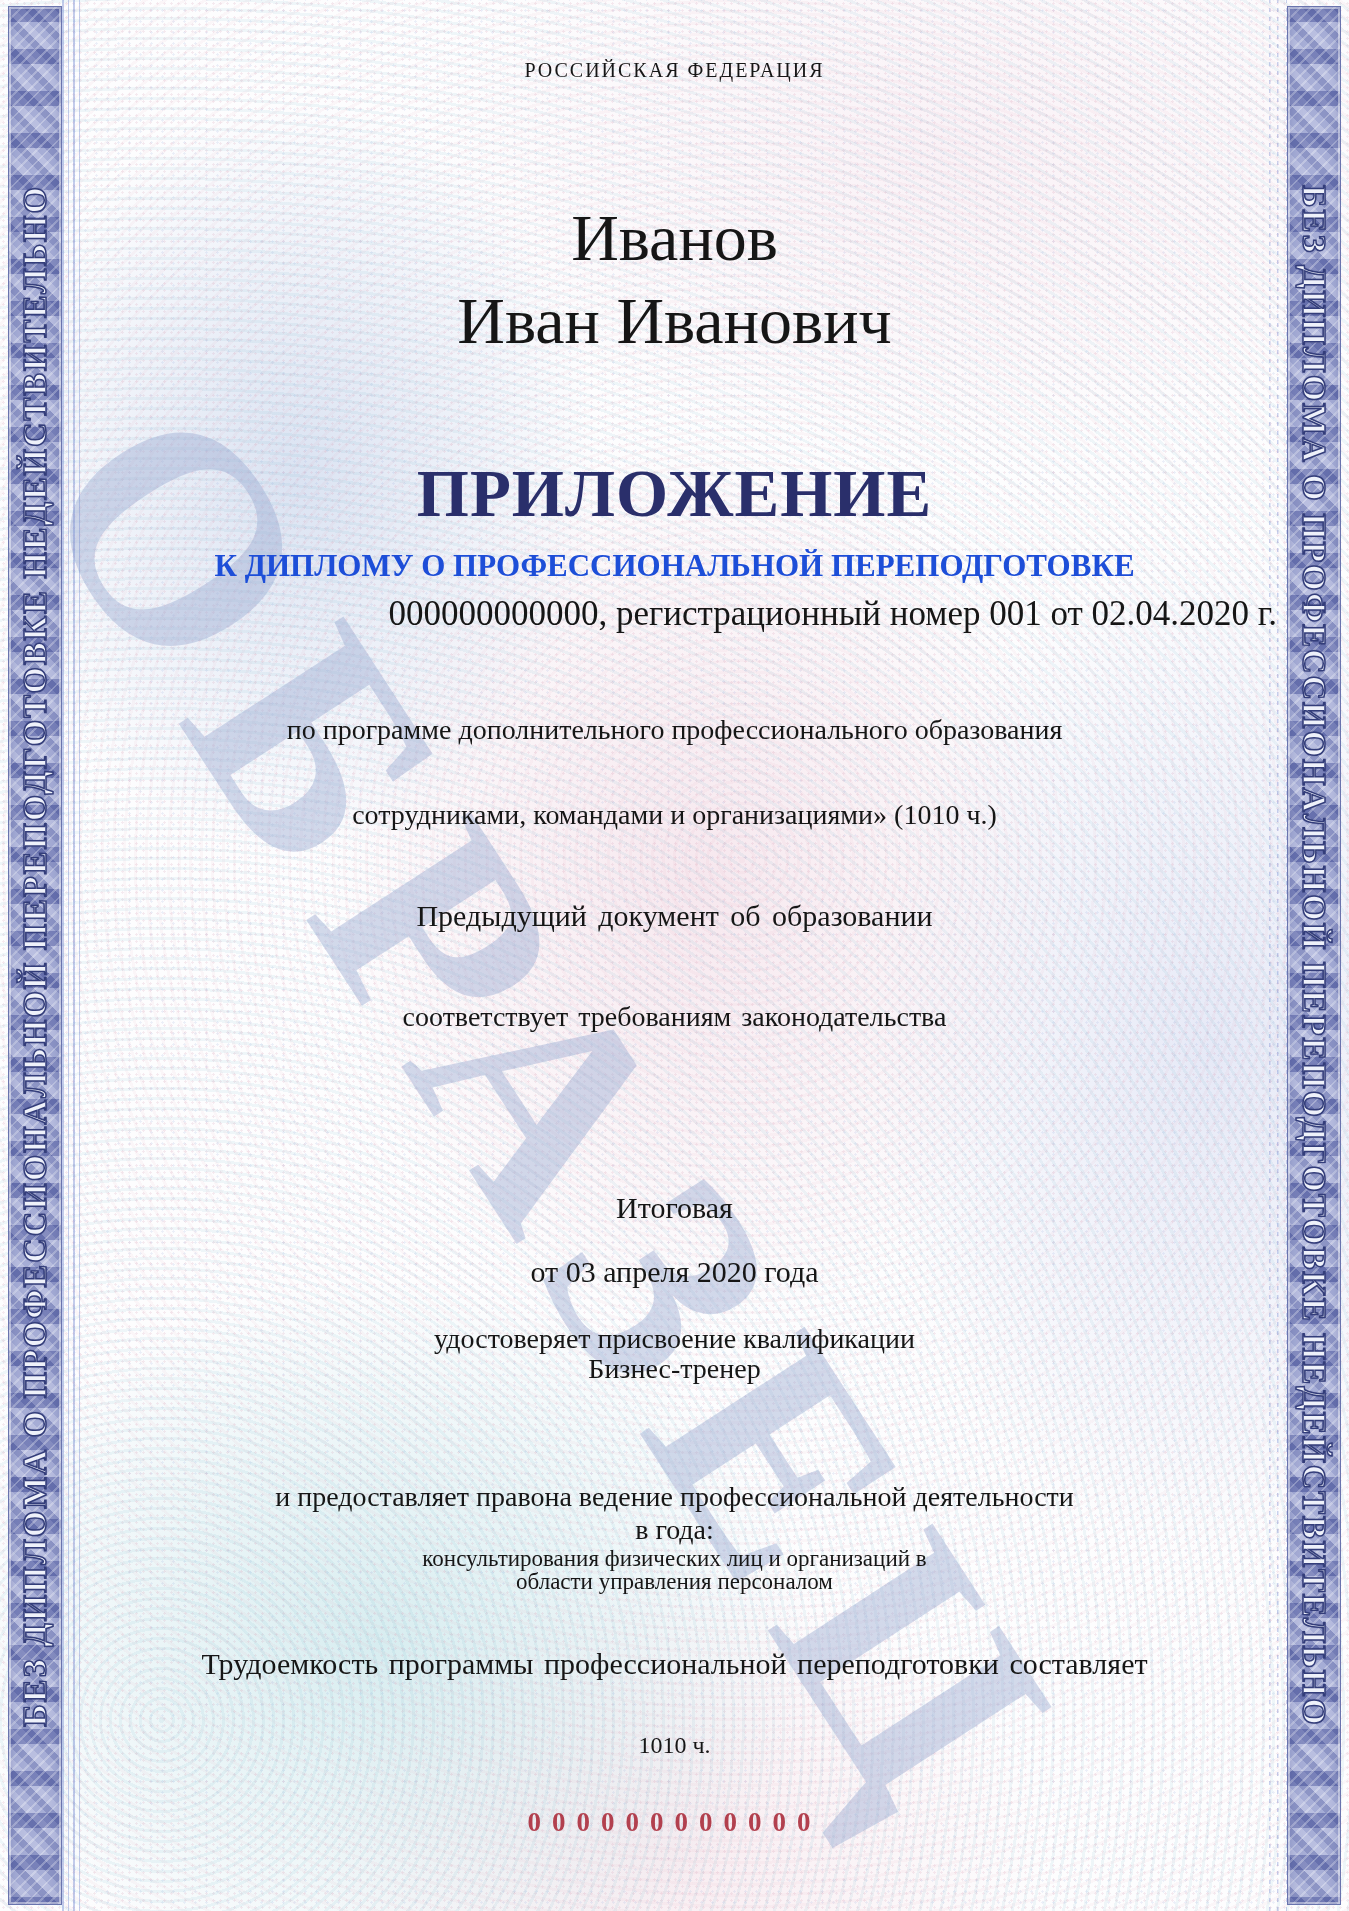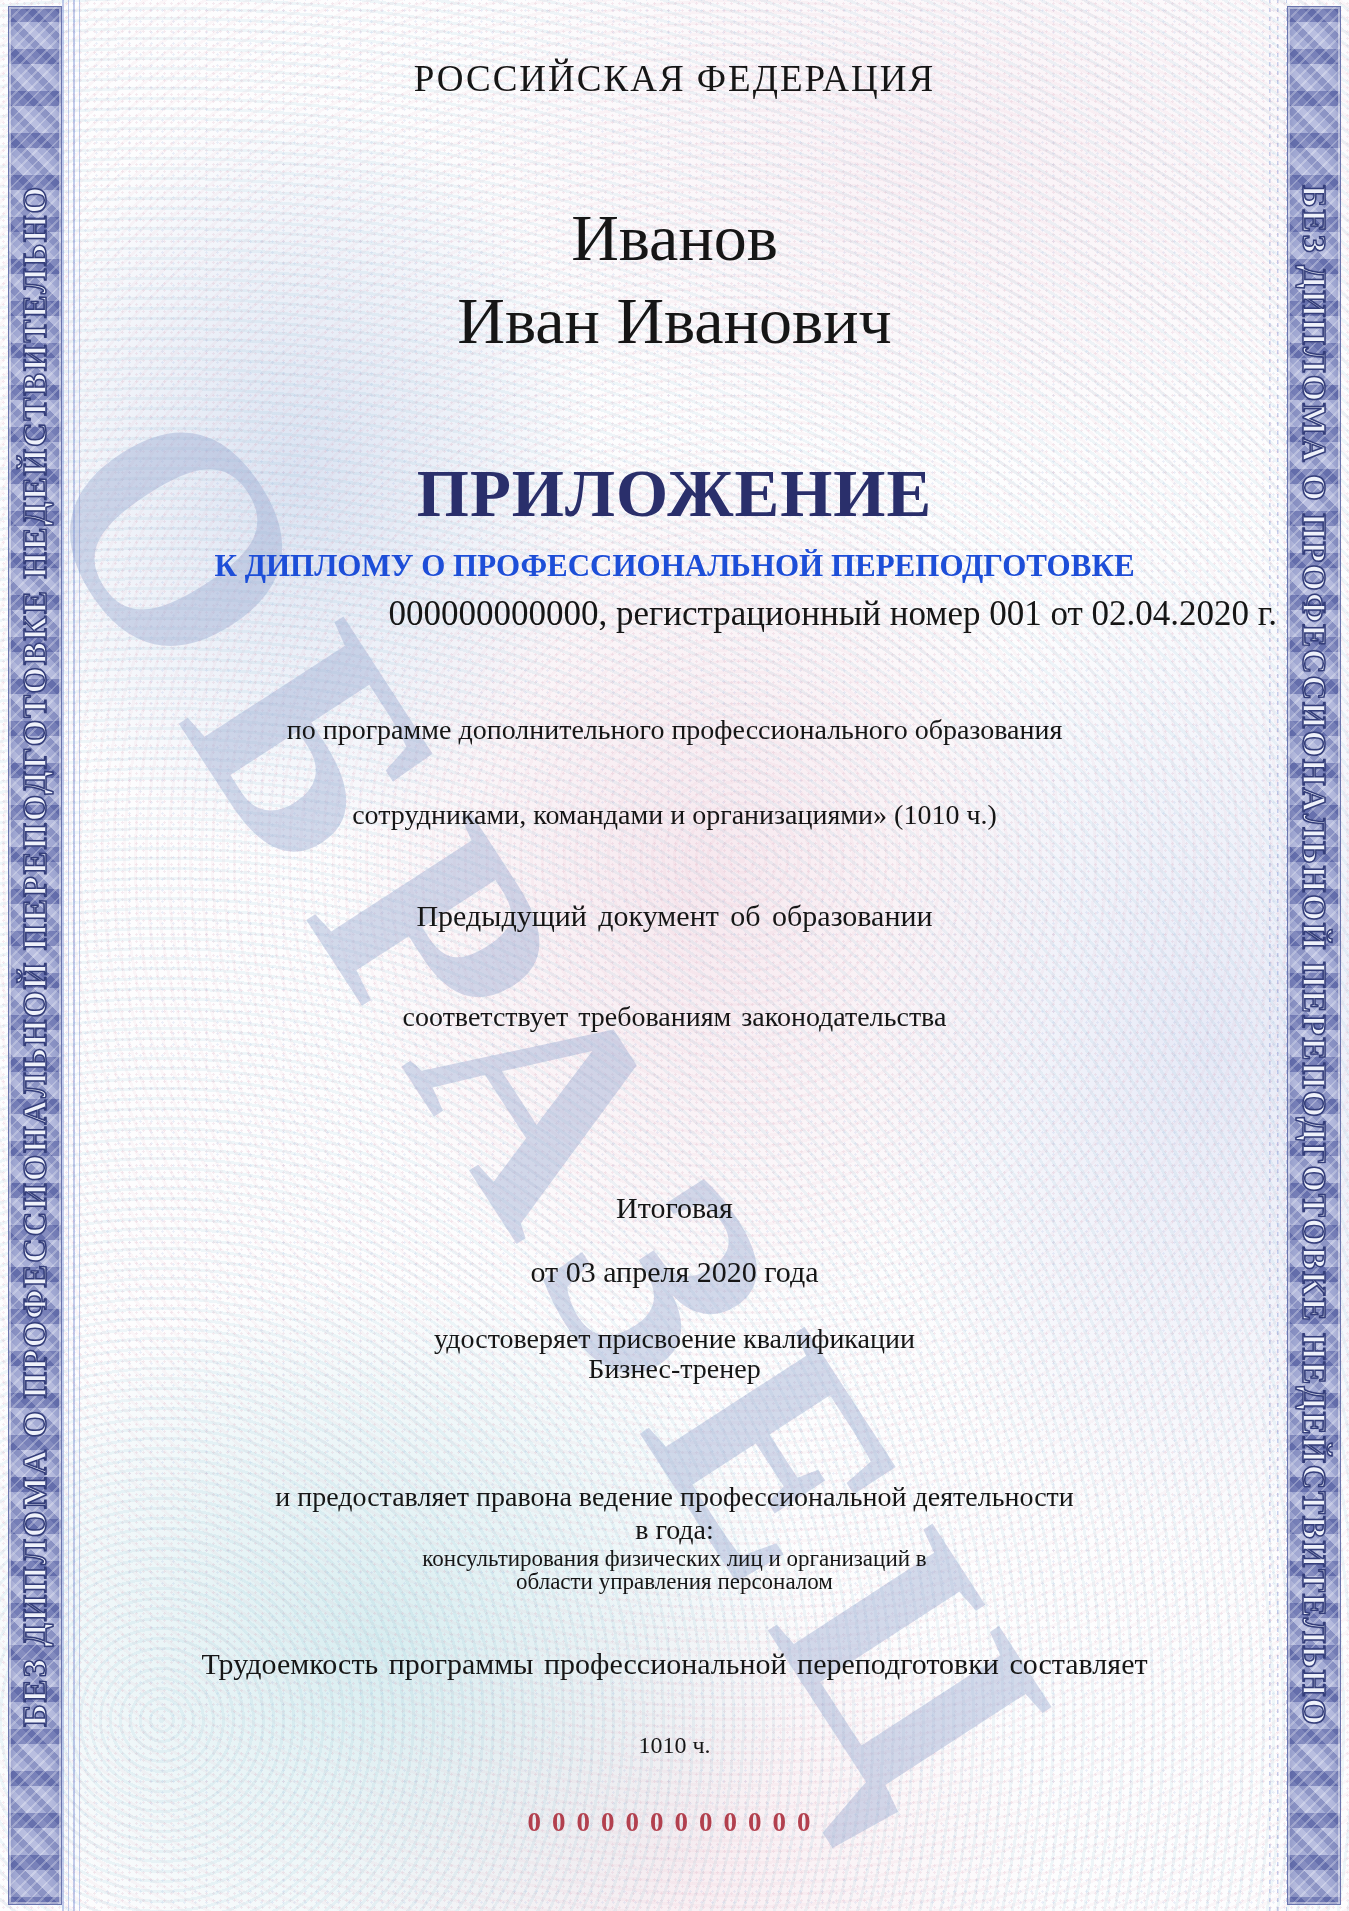--- a/index.html
+++ b/index.html
@@ -74,21 +74,21 @@
     position:absolute;top:0;bottom:0;width:18px;z-index:2;pointer-events:none;
     background:repeating-linear-gradient(90deg, rgba(125,145,212,0.45) 0 1.5px, transparent 1.5px 5.5px);
   }
   .pins-left{left:62px;}
   .pins-right{right:62px;background:repeating-linear-gradient(0deg, rgba(125,145,212,0.40) 0 4px, transparent 4px 9px) left/1.5px 100% no-repeat, repeating-linear-gradient(0deg, rgba(125,145,212,0.40) 0 4px, transparent 4px 9px) 8px 0/1.5px 100% no-repeat, repeating-linear-gradient(0deg, rgba(125,145,212,0.40) 0 4px, transparent 4px 9px) right/1.5px 100% no-repeat;}
   
   .line{
     position:absolute;left:72px;right:72px;z-index:2;
     text-align:center;color:#161616;line-height:1.05;
   }
-  .t-header{top:60px;font-size:37px;letter-spacing:2px;}
+  .t-header{top:60px;font-size:20px;letter-spacing:2px;}
   .t-name1{top:203px;font-size:66px;}
   .t-name2{top:286px;font-size:66px;}
   .t-title{top:458px;font-size:67px;font-weight:bold;color:#2a2f6b;letter-spacing:1px;}
   .t-subtitle{top:550px;font-size:31px;font-weight:bold;color:#1d4ed8;}
   .t-reg{top:596px;font-size:35px;text-align:right;}
   .t-comp1{top:686px;font-size:28px;}
   .t-comp2{top:715px;font-size:28px;}
   .t-prog1{top:771px;font-size:28px;}
   .t-prog2{top:800px;font-size:28px;}
   .t-prev1{top:900px;font-size:30px;word-spacing:4px;}

